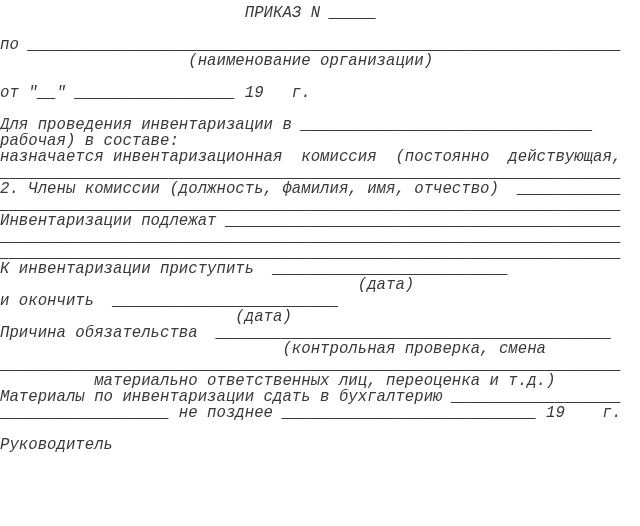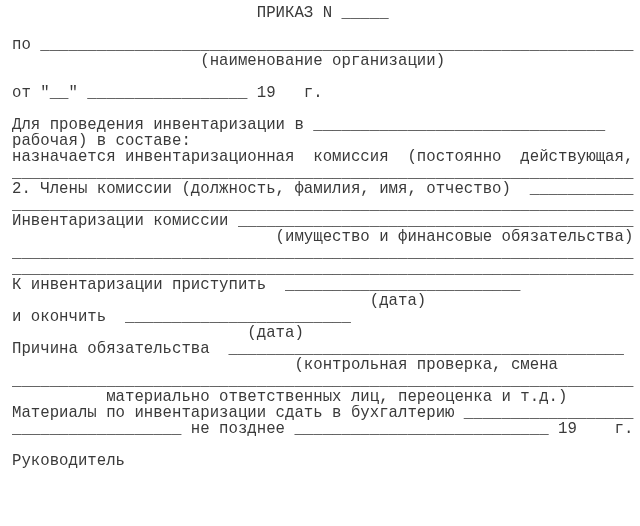--- a/index.html
+++ b/index.html
@@ -6,26 +6,27 @@
     margin: 0;
     padding: 0;
     background: #ffffff;
   }
   .page {
     position: relative;
     width: 640px;
     height: 526px;
     box-sizing: border-box;
     background: #ffffff;
-    padding: 5px 0 0 12px;
+    padding: 5px 0 0 0;
     font-family: "Liberation Mono", "DejaVu Sans Mono", monospace;
     font-size: 15.7px;
     line-height: 16px;
     color: #3a3a3a;
     overflow: hidden;
+    font-style: italic;
   }
   .line {
     white-space: pre;
     height: 16px;
     overflow: hidden;
   }
 </style>
 </head>
 <body>
 
@@ -36,22 +37,21 @@
   <div class="line">                    (наименование организации)</div>
   <div class="line"></div>
   <div class="line">от "__" _________________ 19   г.</div>
   <div class="line"></div>
   <div class="line">Для проведения инвентаризации в _______________________________</div>
   <div class="line">рабочая) в составе:</div>
   <div class="line">назначается инвентаризационная  комиссия  (постоянно  действующая,</div>
   <div class="line">__________________________________________________________________</div>
   <div class="line">2. Члены комиссии (должность, фамилия, имя, отчество)  ___________</div>
   <div class="line">__________________________________________________________________</div>
-  <div class="line">Инвентаризации комиссии __________________________________________</div>
-  <div class="line">                            (имущество и финансовые обязательства)</div>
+  <div class="line">Инвентаризации подлежат __________________________________________</div>
   <div class="line">__________________________________________________________________</div>
   <div class="line">__________________________________________________________________</div>
   <div class="line">К инвентаризации приступить  _________________________</div>
   <div class="line">                                      (дата)</div>
   <div class="line">и окончить  ________________________</div>
   <div class="line">                         (дата)</div>
   <div class="line">Причина обязательства  __________________________________________</div>
   <div class="line">                              (контрольная проверка, смена</div>
   <div class="line">__________________________________________________________________</div>
   <div class="line">          материально ответственных лиц, переоценка и т.д.)</div>

